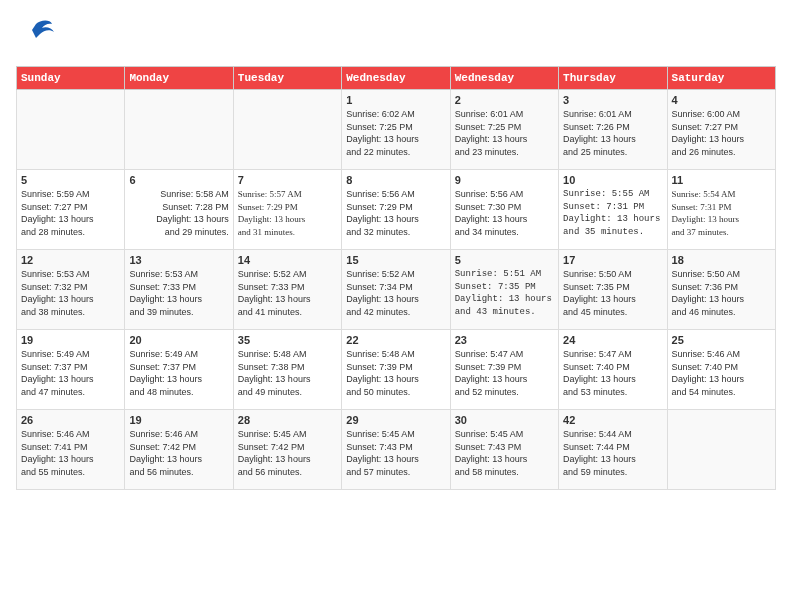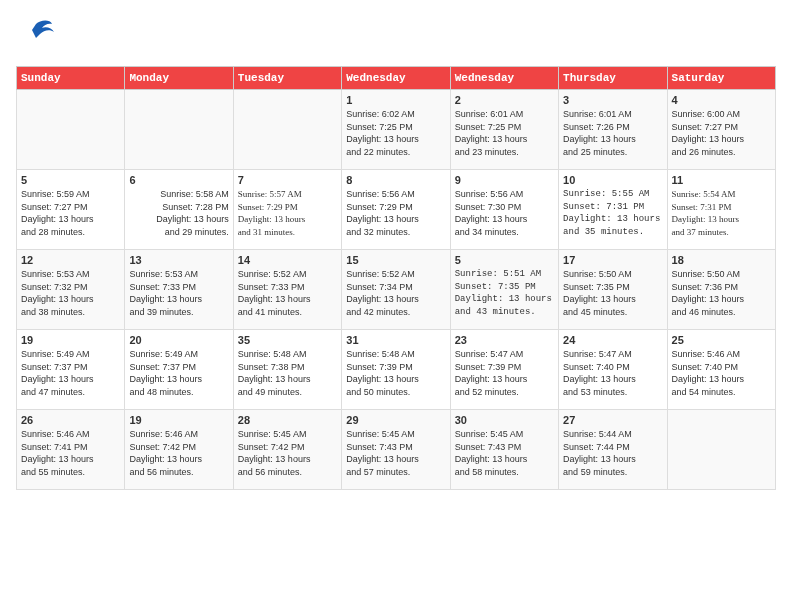--- a/index.html
+++ b/index.html
@@ -268,21 +268,21 @@
 and 48 minutes.</div>
         </td>
         <td>
           <span class="day-number">35</span>
           <div class="cell-content" style="white-space: pre-line;">Sunrise: 5:48 AM
 Sunset: 7:38 PM
 Daylight: 13 hours
 and 49 minutes.</div>
         </td>
         <td>
-          <span class="day-number">31</span>
+          <span class="day-number">22</span>
           <div class="cell-content" style="white-space: pre-line;">Sunrise: 5:48 AM
 Sunset: 7:39 PM
 Daylight: 13 hours
 and 50 minutes.</div>
         </td>
         <td>
           <span class="day-number">23</span>
           <div class="cell-content" style="white-space: pre-line;">Sunrise: 5:47 AM
 Sunset: 7:39 PM
 Daylight: 13 hours
@@ -333,21 +333,21 @@
 and 57 minutes.</div>
         </td>
         <td>
           <span class="day-number">30</span>
           <div class="cell-content" style="white-space: pre-line;">Sunrise: 5:45 AM
 Sunset: 7:43 PM
 Daylight: 13 hours
 and 58 minutes.</div>
         </td>
         <td>
-          <span class="day-number">27</span>
+          <span class="day-number">42</span>
           <div class="cell-content" style="white-space: pre-line;">Sunrise: 5:44 AM
 Sunset: 7:44 PM
 Daylight: 13 hours
 and 59 minutes.</div>
         </td>
         <td></td>
       </tr>
     </tbody>
 </table>
 

